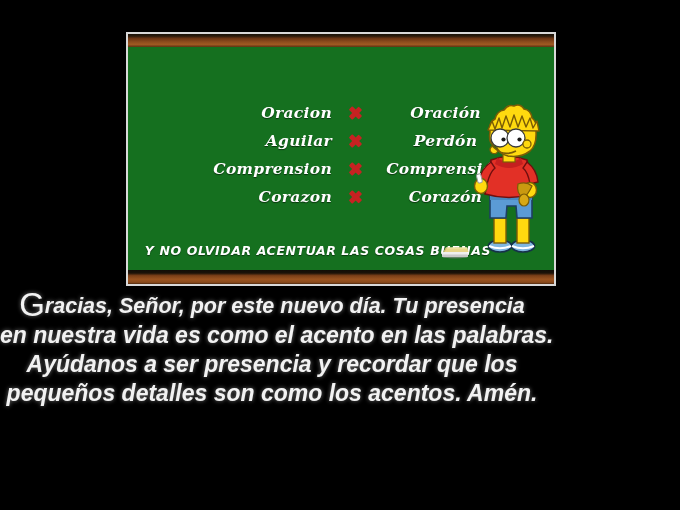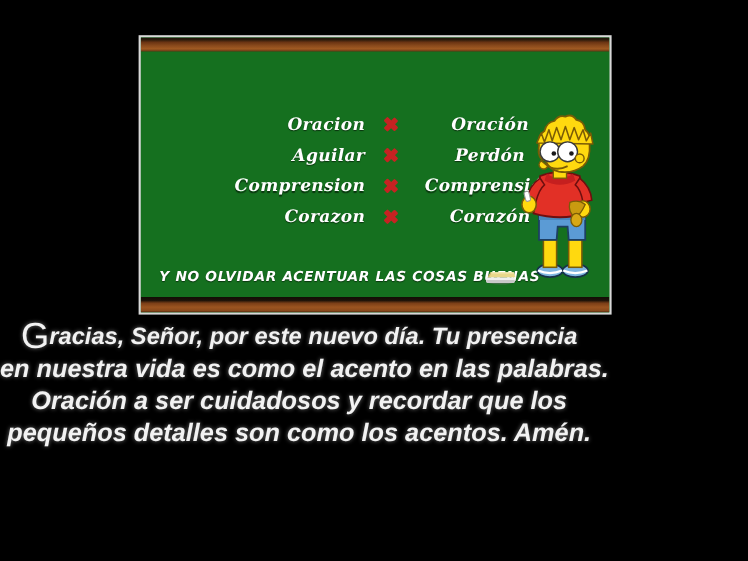--- a/index.html
+++ b/index.html
@@ -298,18 +298,18 @@
         </svg>
       </div>
 
       <div class="frame-bottom"></div>
     </div>
   </div>
 
   <div class="prayer">
     <div class="prayer-line first"><span class="dropcap">G</span><span>racias, Señor, por este nuevo día. Tu presencia</span></div>
     <div class="prayer-line">en nuestra vida es como el acento en las palabras.</div>
-    <div class="prayer-line">Oración a ser cuidadosos y recordar que los</div>
+    <div class="prayer-line">Ayúdanos a ser presencia y recordar que los</div>
     <div class="prayer-line">pequeños detalles son como los acentos. Amén.</div>
   </div>
 
 
 </div>
 
 </body></html>

